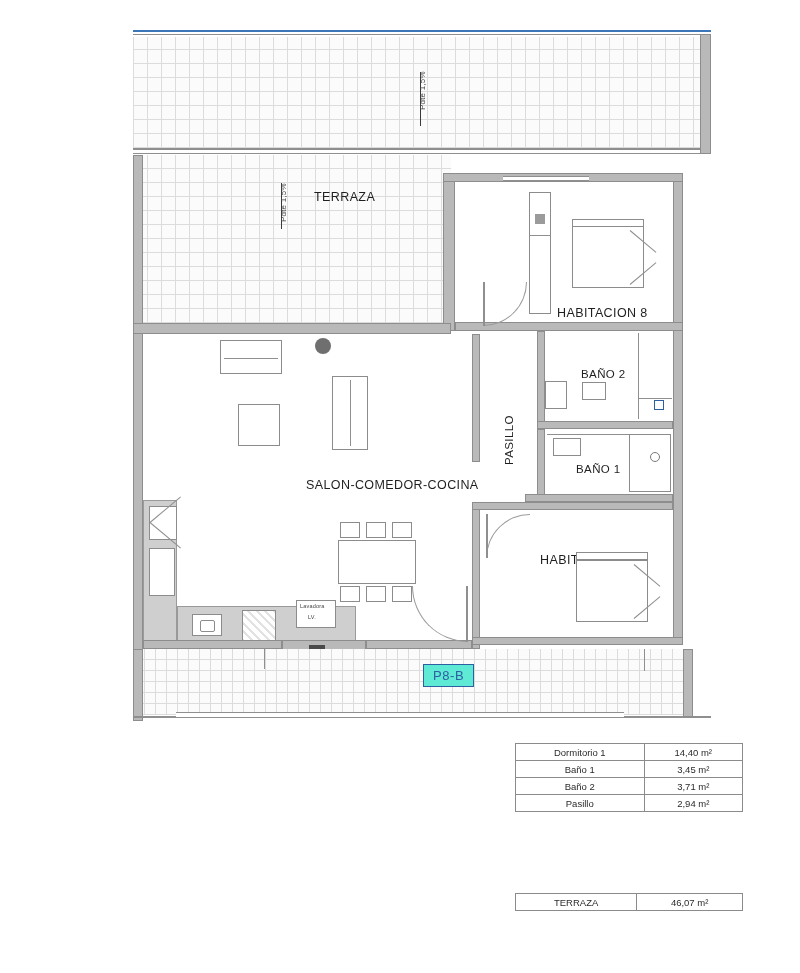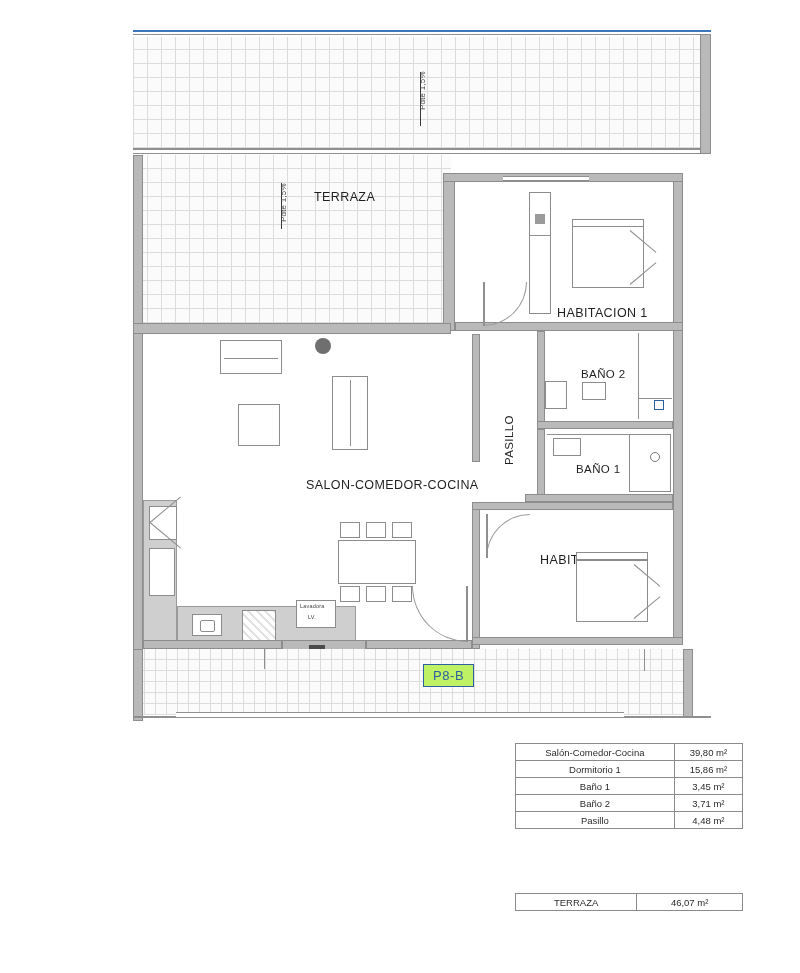--- a/index.html
+++ b/index.html
@@ -30,21 +30,21 @@
   }
   .tile.fine{
     background-image:
       repeating-linear-gradient(0deg,#dcdcdc 0 1px,transparent 1px 11px),
       repeating-linear-gradient(90deg,#dcdcdc 0 1px,transparent 1px 11px);
   }
   .arc{position:absolute;border:1px solid #9b9b9b;box-sizing:border-box;background:transparent;}
 
   
   .tagbox{position:absolute;border:1px solid #2e5fa3;color:#2e5fa3;font-size:13px;
-          padding:3px 9px;background:#bef264;letter-spacing:.6px;}
+          padding:3px 9px;background:#5eead4;letter-spacing:.6px;}
 
   
   .tbl{position:absolute;border-collapse:collapse;font-size:9.5px;}
   .tbl td{border:1px solid #8b8b8b;padding:2.5px 4px;height:11px;}
   .tbl .ctr{text-align:center;}
   .tbl .rgt{text-align:center;}
   .tbl .hdr{text-align:center;font-size:9.5px;letter-spacing:.3px;}
 </style>
 </head>
 <body>
@@ -124,21 +124,21 @@
   <div class="arc" style="left:396px;top:586px;width:56px;height:56px;border-radius:0 0 0 100%;border-top:none;border-right:none;"></div>
   <div class="line" style="left:450px;top:586px;width:2px;height:56px;"></div>
 
   <div class="wall" style="left:456px;top:334px;width:8px;height:128px;"></div>
   <div class="wall" style="left:456px;top:506px;width:8px;height:143px;"></div>
   <div class="lbl vert" style="left:487px;top:465px;font-size:11.5px;">PASILLO</div>
 
   <div class="wall" style="left:427px;top:173px;width:240px;height:9px;"></div>
   <div class="wall" style="left:439px;top:322px;width:228px;height:9px;"></div>
   <div class="room" style="left:439px;top:182px;width:218px;height:140px;border:none;"></div>
-  <div class="lbl" style="left:541px;top:306px;">HABITACION 1</div>
+  <div class="lbl" style="left:541px;top:306px;">HABITACION 8</div>
 
   <div class="line" style="left:487px;top:176px;width:86px;height:3px;background:#fff;border-top:1px solid #8f8f8f;border-bottom:1px solid #8f8f8f;"></div>
 
   <div class="fixt" style="left:513px;top:192px;width:22px;height:122px;"></div>
   <div class="line" style="left:513px;top:235px;width:22px;height:1px;"></div>
   <div style="position:absolute;left:519px;top:214px;width:10px;height:10px;background:#9b9b9b;"></div>
 
   <div class="fixt" style="left:556px;top:226px;width:72px;height:62px;"></div>
   <div class="fixt" style="left:556px;top:219px;width:72px;height:8px;"></div>
   <div class="line" style="left:614px;top:230px;width:34px;height:1px;transform:rotate(40deg);transform-origin:left center;"></div>
@@ -181,38 +181,34 @@
   <div class="wall" style="left:117px;top:649px;width:10px;height:68px;"></div>
   <div class="wall" style="left:667px;top:649px;width:10px;height:68px;"></div>
   <div class="line" style="left:248px;top:649px;width:1px;height:20px;"></div>
   <div class="line" style="left:628px;top:649px;width:1px;height:22px;"></div>
 
   <div class="tagbox" style="left:407px;top:664px;">P8-B</div>
 
   <table class="tbl" style="left:499px;top:743px;width:228px;">
     <tbody>
     <tr>
-      <td class="ctr">Salón-Comedor-Cocina</td>
-      <td class="rgt">39,80 m²</td>
-    </tr>
-    <tr>
       <td class="ctr">Dormitorio 1</td>
-      <td class="rgt">15,86 m²</td>
+      <td class="rgt">14,40 m²</td>
     </tr>
     <tr>
       <td class="ctr">Baño 1</td>
       <td class="rgt">3,45 m²</td>
     </tr>
     <tr>
       <td class="ctr">Baño 2</td>
       <td class="rgt">3,71 m²</td>
     </tr>
     <tr>
       <td class="ctr">Pasillo</td>
-      <td class="rgt">4,48 m²</td>
+      <td class="rgt">2,94 m²</td>
     </tr>
   </tbody>
     </table>
 
   <table class="tbl" style="left:499px;top:893px;width:228px;">
     <tbody>
         <tr>
       <td class="ctr">TERRAZA</td>
       <td class="rgt">46,07 m²</td>
     </tr>

